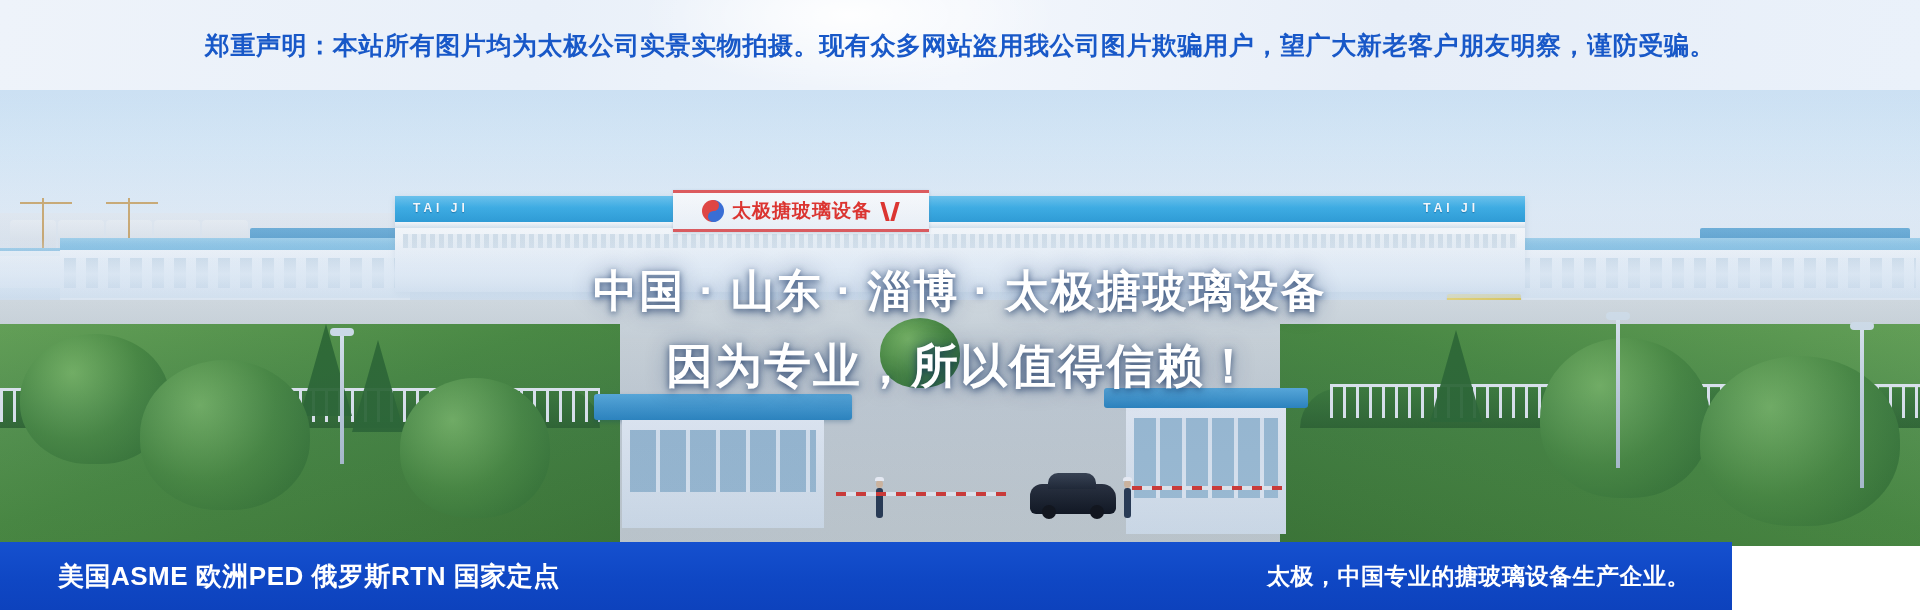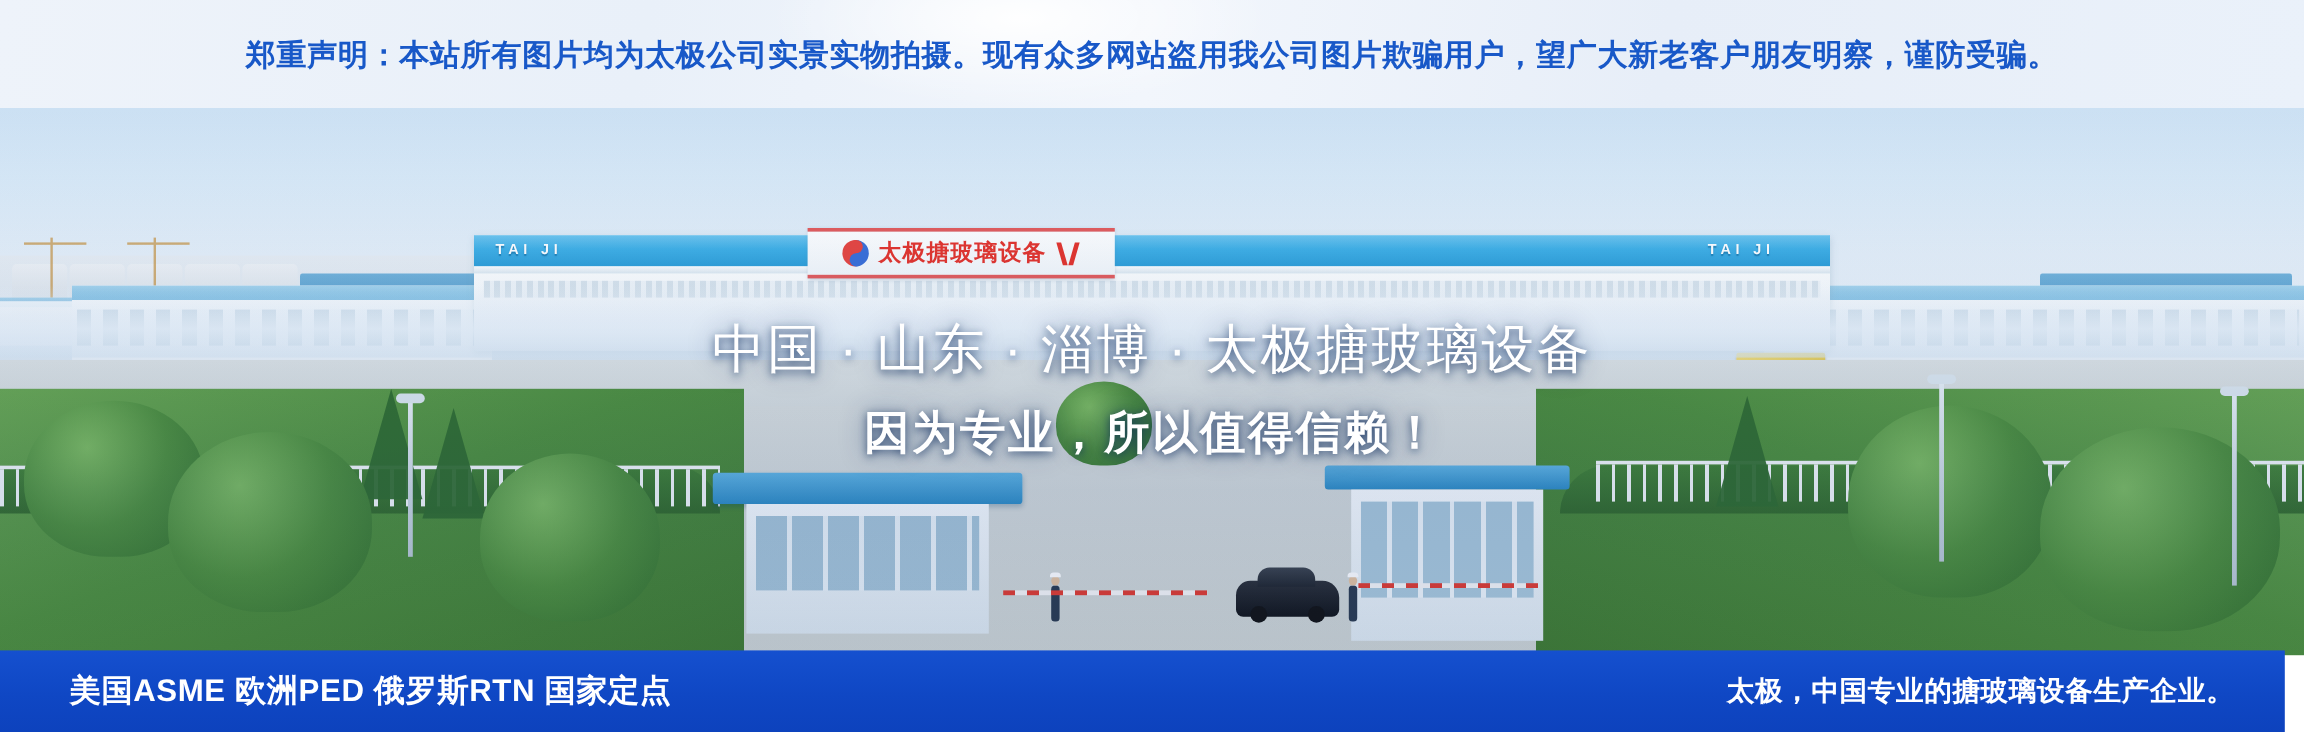--- a/index.html
+++ b/index.html
@@ -286,34 +286,34 @@
     background:linear-gradient(180deg,rgba(40,90,165,0) 0%,rgba(40,90,165,.08) 40%,rgba(30,70,150,.14) 70%,rgba(25,60,140,.10) 100%);
     pointer-events:none;
   }
 
   
   .headline{
     position:absolute; left:0; top:262px; width:1920px;
     text-align:center; z-index:5; pointer-events:none;
   }
   .hl-line1{
-    font-size:44px; font-weight:normal; color:#ffffff; letter-spacing:2px;
+    font-size:44px; font-weight:bold; color:#ffffff; letter-spacing:2px;
     text-shadow:0 2px 7px rgba(10,40,90,.75),0 0 22px rgba(10,40,90,.45);
     white-space:nowrap;
   }
   .hl-line2{
     margin-top:14px;
-    font-size:38px; font-weight:bold; color:#ffffff; letter-spacing:2px;
+    font-size:47px; font-weight:bold; color:#ffffff; letter-spacing:2px;
     text-shadow:0 2px 7px rgba(10,40,90,.75),0 0 22px rgba(10,40,90,.45);
     white-space:nowrap;
   }
 
   
   .bottom-bar{
-    position:absolute; left:0; bottom:0; width:1904px; height:68px;
+    position:absolute; left:0; bottom:0; width:1732px; height:68px;
     background:linear-gradient(#1550cf 0%,#0f47c4 55%,#0d42bd 100%);
     z-index:7;
     display:flex; align-items:center;
   }
   .bb-left{
     position:absolute; left:58px; top:50%; transform:translateY(-50%);
     font-size:26px; font-weight:bold; color:#ffffff; letter-spacing:.5px; white-space:nowrap;
   }
   .bb-right{
     position:absolute; right:42px; top:50%; transform:translateY(-50%);

